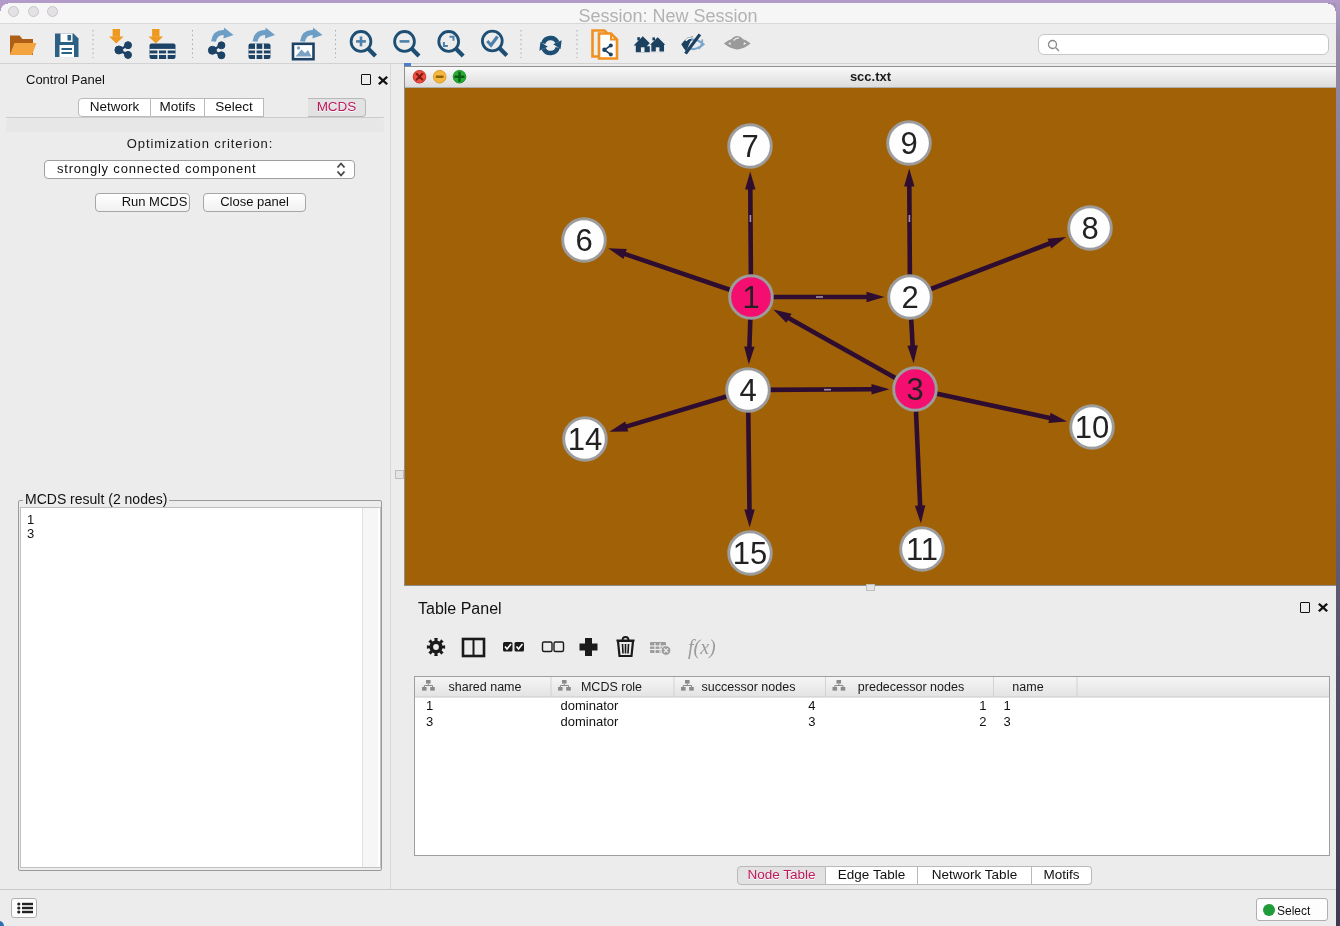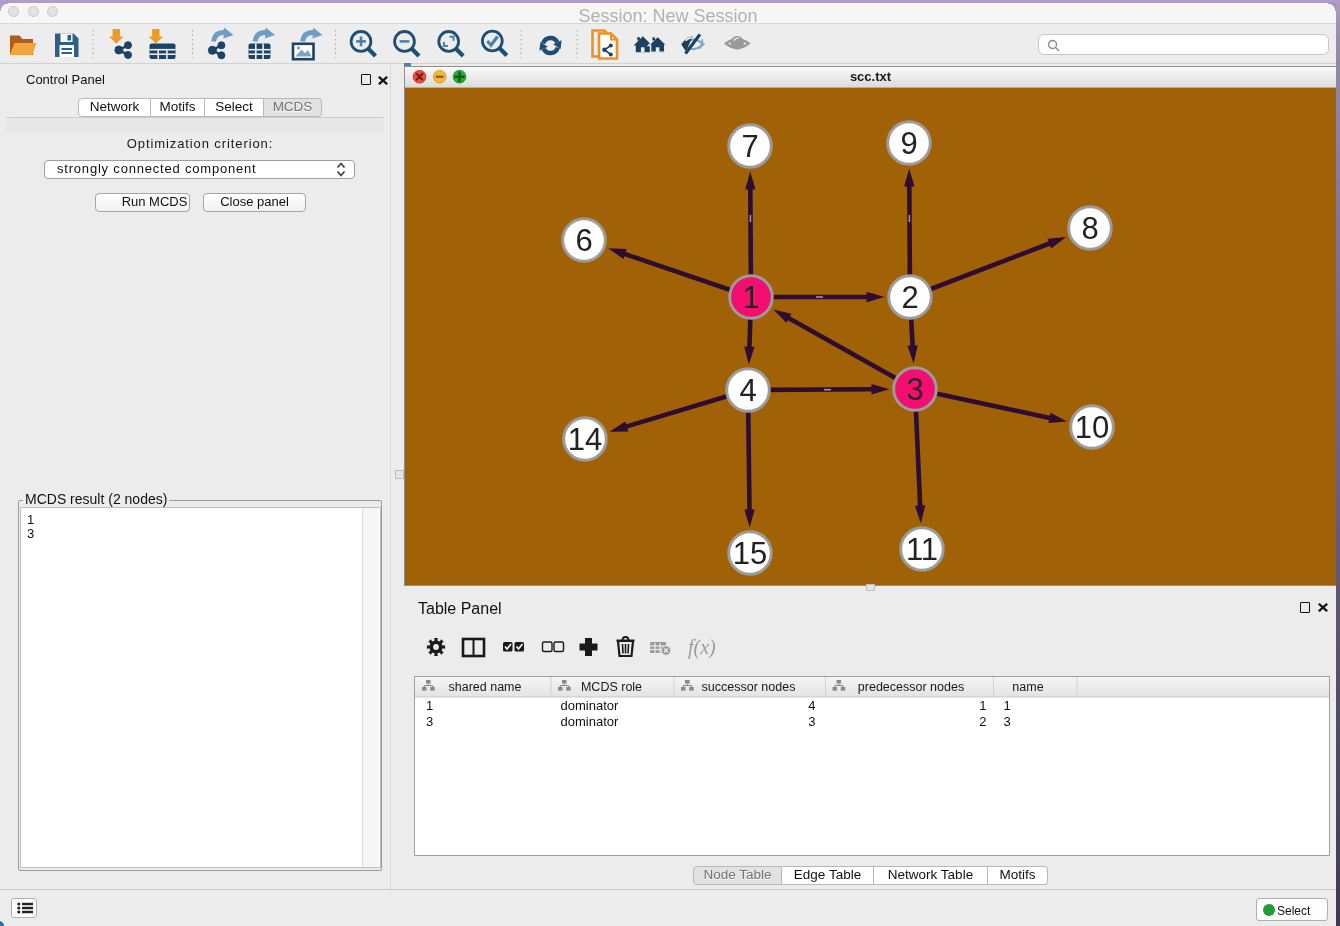--- a/index.html
+++ b/index.html
@@ -17,21 +17,21 @@
 #wtitle { position:absolute; top:3px; left:0; width:1336px; text-align:center; font-size:18px; color:#b2b2b2; }
 #toolbar { position:absolute; left:0; top:24px; width:1336px; height:40px; background:#ededed; border-bottom:1px solid #d2d2d2; }
 #searchbox { position:absolute; left:1038px; top:10px; width:291px; height:21px; background:#fff; border:1px solid #c6c6c6; border-radius:6px; }
 #cpanel { position:absolute; left:0; top:64px; width:390px; height:825px; background:#ececec; }
 #cptitle { position:absolute; left:14px; top:8px; font-size:13px; color:#111;margin-left:12px; }
 .sqicon { position:absolute; width:10px; height:11px; border:1.5px solid #111; border-radius:1px; background:transparent; }
 .tabrow { position:absolute; display:flex; }
 .tab { height:19px; background:#fff; border:1px solid #b9b9b9; border-left:none; font-size:13.5px; text-align:center; color:#111; line-height:15px; }
 .tab.first { border-left:1px solid #b9b9b9; border-radius:4px 0 0 4px; }
 .tab.last { border-radius:0 4px 4px 0; }
-.tab.sel { background:#e2e2e2; color:#737373; text-shadow:0 1px 0 #fff; }
+.tab.sel { background:#e2e2e2; color:#be185d; text-shadow:0 1px 0 #fff;margin-left:44px; }
 #cptabs { left:78px; top:34px; }
 #cptabline { position:absolute; left:6px; top:53px; width:378px; height:1px; background:#cccccc; }
 #optlabel { position:absolute; left:0; top:72px; width:400px; text-align:center; font-size:13px; letter-spacing:0.9px; color:#1a1a1a; }
 #dropdown { position:absolute; left:44px; top:96px; width:311px; height:19px; background:#fff; border:1px solid #9f9f9f; border-radius:4px; font-size:13px; letter-spacing:0.8px; color:#111; line-height:16px; padding-left:12px; }
 .btn { position:absolute; height:19px; background:linear-gradient(#ffffff,#f1f1f1); border:1px solid #a6a6a6; border-radius:4px; font-size:13px; color:#111; text-align:center; line-height:16px; }
 #grpbox { position:absolute; left:18px; top:436px; width:364px; height:371px; border:1px solid #9b9b9b; border-radius:2px; }
 #grplabel { position:absolute; left:23px; top:427px; font-size:14px; color:#111; background:#ececec; padding:0 2px; }
 #grpwhite { position:absolute; left:20px; top:443px; width:361px; height:361px; background:#fff; border:1px solid #c0c0c0; font-size:13px; color:#111; line-height:14px; padding:5px 0 0 6px; }
 #grpscroll { position:absolute; left:362px; top:444px; width:16px; height:359px; background:#f6f6f6; border-left:1px solid #e0e0e0; }
 #vsplit { left:390px; top:64px; width:1px; height:825px; background:#d8d8d8; }

